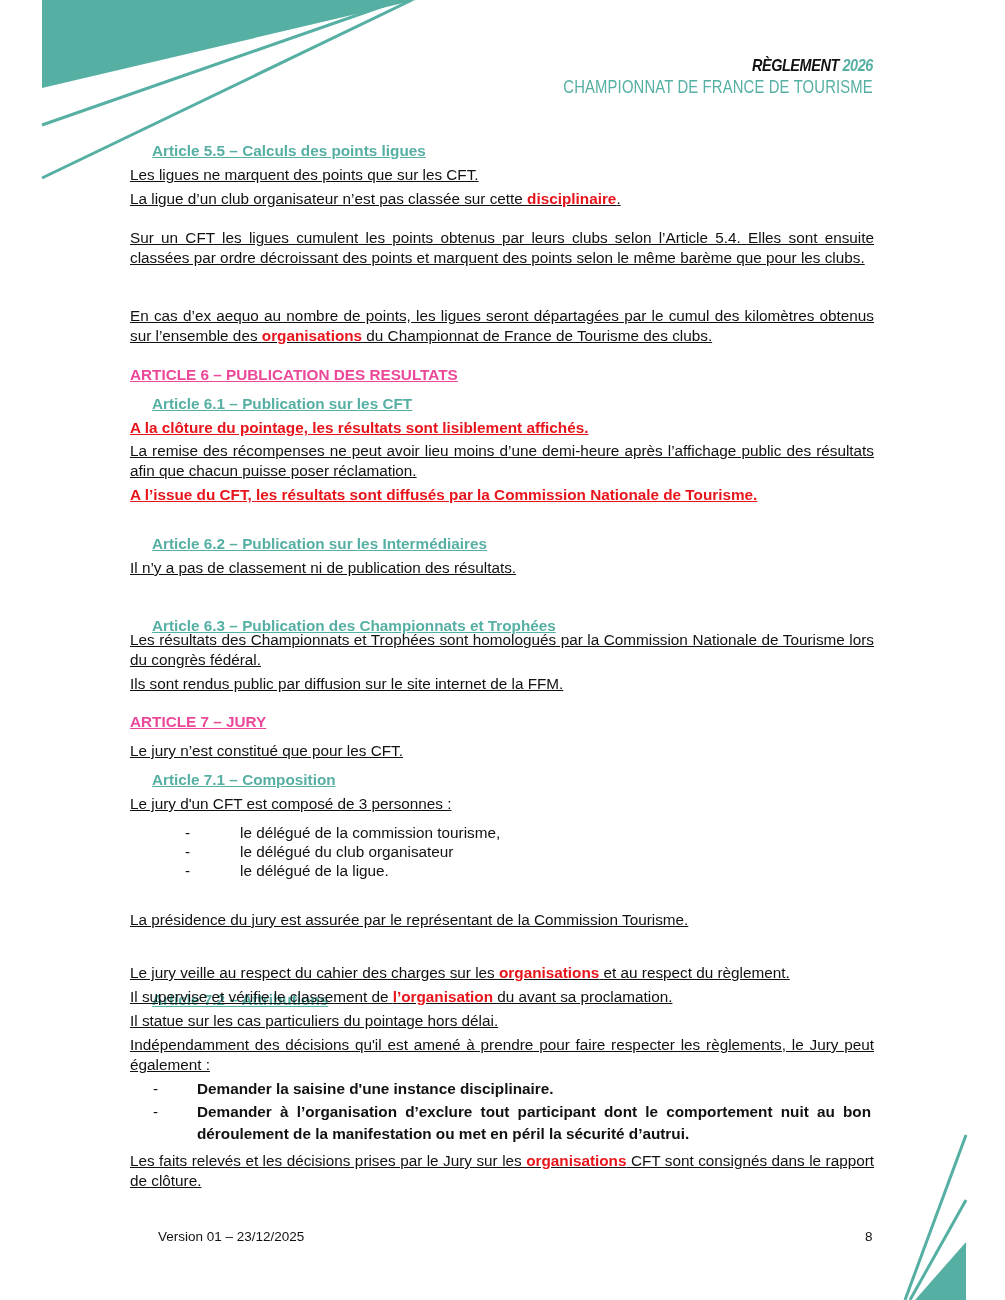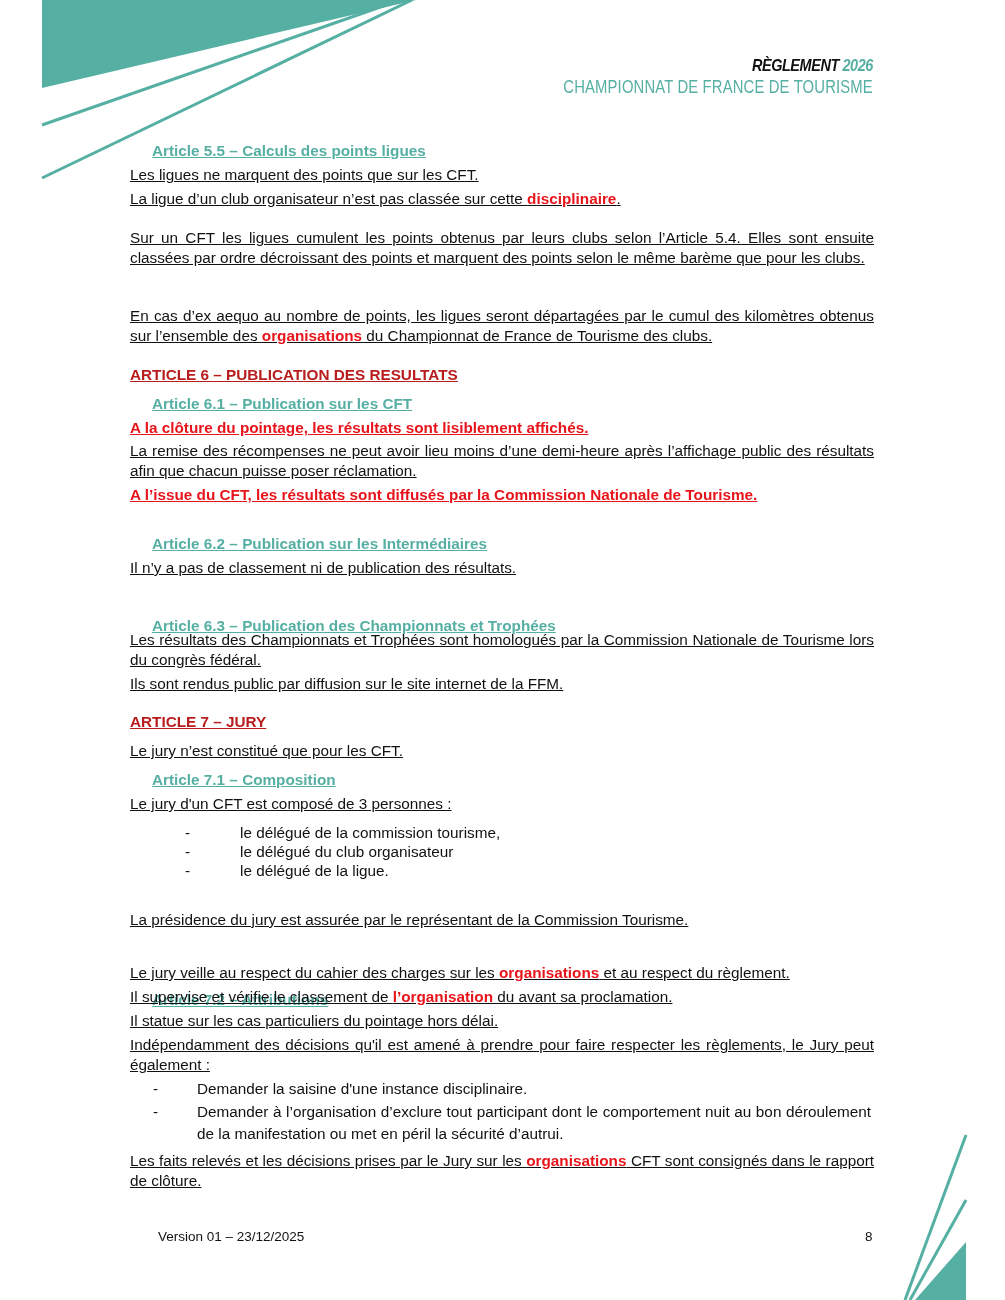--- a/index.html
+++ b/index.html
@@ -13,28 +13,28 @@
   .h-title .black { color: #111; }
   .h-title .teal { color: #56afa3; }
   .h-sub { font-family: "Liberation Sans Narrow", "Liberation Sans", sans-serif; color: #56afa3;
            font-size: 19px; line-height: 22px; transform: scaleX(0.78); transform-origin: right;
            letter-spacing: 0.2px; white-space: nowrap; }
   .content { position: absolute; left: 130px; top: 0; width: 744px; font-size: 15.3px; line-height: 19.6px; }
   .content p, .content div { margin: 0; }
   .abs { position: absolute; left: 0; width: 744px; text-decoration: underline; }
   .sub-heading { color: #56afa3; font-weight: bold; text-decoration: underline; padding-left: 22px;
                  font-size: 15.3px; }
-  .main-heading { color: #b91c1c; font-weight: bold; font-size: 15.3px; }
+  .main-heading { color: #ec4899; font-weight: bold; font-size: 15.3px; }
   .justify { text-align: justify; text-align-last: left; }
   .red { color: #e8141b; font-weight: bold; }
   .bullet-row { position: absolute; width: 744px; }
   .bullet-row .dash { position: absolute; left: 55px; }
   .bullet-row .txt { position: absolute; left: 110px; }
   .bullet2 .dash { position: absolute; left: 23px; }
-  .bullet2 .txt { position: absolute; left: 67px; right: 3px; text-align: justify; text-align-last: left; }
+  .bullet2 .txt { position: absolute; left: 67px; right: 3px; text-align: justify; text-align-last: left; font-weight: bold; }
   .footer-version { position: absolute; left: 158px; top: 1229px; font-size: 13.5px; }
   .footer-page { position: absolute; left: 865px; top: 1229px; font-size: 13.5px; }
 </style>
 </head>
 <body>
 
 <svg class="deco" style="left:0;top:0" width="420" height="185" viewBox="0 0 420 185">
   <polygon points="42,0 416,0 42,88" fill="#56afa3"></polygon>
   <line x1="42" y1="125" x2="392" y2="3" stroke="#56afa3" stroke-width="3"></line>
   <line x1="42" y1="178" x2="412" y2="0" stroke="#56afa3" stroke-width="3"></line>

